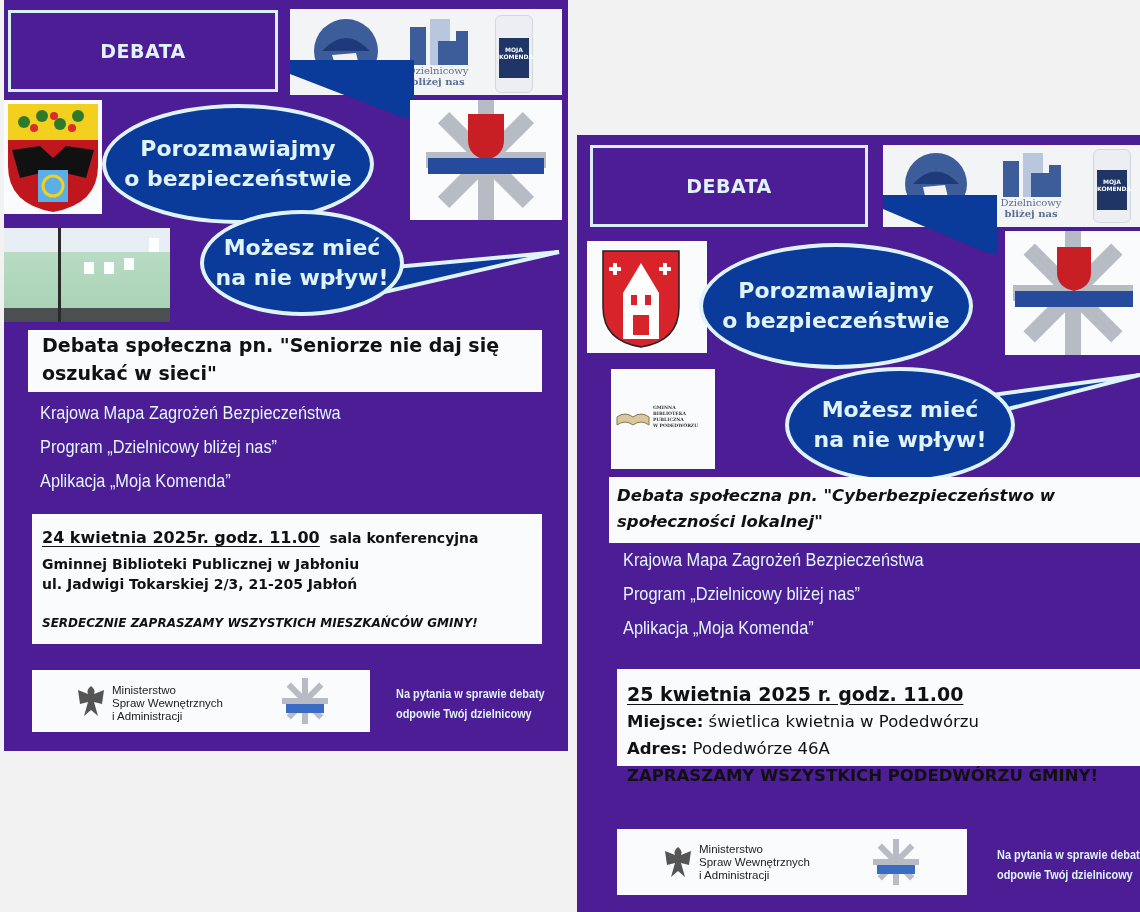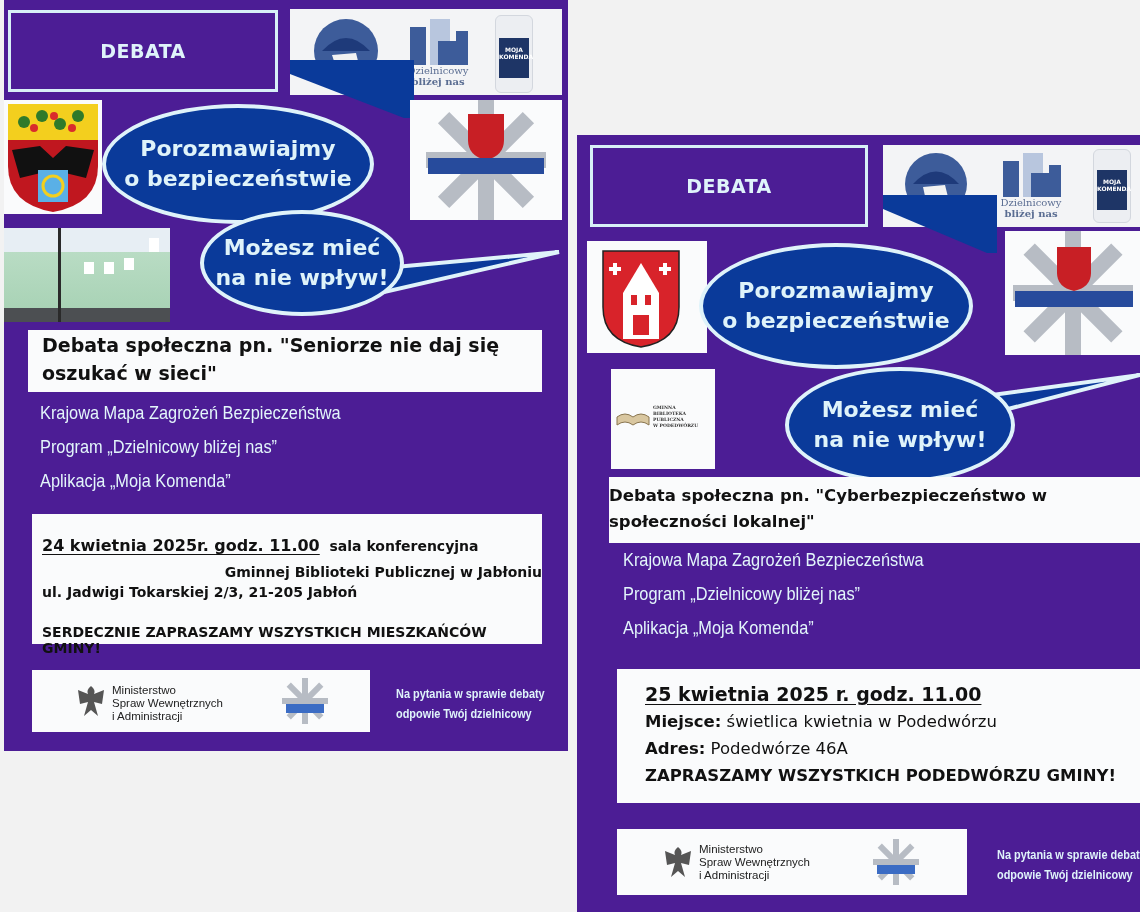--- a/index.html
+++ b/index.html
@@ -104,25 +104,25 @@
   </div>
 
   <div class="abs title-box" style="left:24px;top:330px;width:514px;height:62px;font-size:19px;line-height:1.45;padding:2px 0 0 14px;box-sizing:border-box;">Debata społeczna pn. "Seniorze nie daj się oszukać w sieci"</div>
 
   <div class="abs" style="left:36px;top:402px;">
     <div class="lightline" style="height:34px;">Krajowa Mapa Zagrożeń Bezpieczeństwa</div>
     <div class="lightline" style="height:34px;">Program „Dzielnicowy bliżej nas”</div>
     <div class="lightline" style="height:34px;">Aplikacja „Moja Komenda”</div>
   </div>
 
-  <div class="abs info-box" style="left:28px;top:514px;width:510px;height:130px;padding:22px 0 0 10px;box-sizing:border-box;font-size:14px;font-weight:bold;">
+  <div class="abs info-box" style="left:28px;top:514px;width:510px;height:130px;padding:14px 0 0 10px;box-sizing:border-box;font-size:14px;font-weight:bold;">
     <div style="line-height:20px;"><span class="u" style="font-size:16px;">24 kwietnia 2025r. godz. 11.00</span>&nbsp;&nbsp;<span>sala konferencyjna</span></div>
-    <div style="margin-top:6px;line-height:20px;text-align:right;">Gminnej Biblioteki Publicznej w Jabłoniu</div>
+    <div style="margin-top:6px;line-height:20px;">Gminnej Biblioteki Publicznej w Jabłoniu</div>
     <div style="line-height:20px;">ul. Jadwigi Tokarskiej 2/3, 21-205 Jabłoń</div>
-    <div style="margin-top:22px;font-size:14px;">SERDECZNIE ZAPRASZAMY WSZYSTKICH MIESZKAŃCÓW GMINY!</div>
+    <div style="margin-top:22px;font-size:12px;font-style:italic;">SERDECZNIE ZAPRASZAMY WSZYSTKICH MIESZKAŃCÓW GMINY!</div>
   </div>
 
   <div class="abs footer-box" style="left:28px;top:670px;width:338px;height:62px;">
     <svg class="abs" style="left:44px;top:14px;" width="30" height="34">
       <path d="M15 2 Q20 6 18 10 L28 6 L26 20 L18 18 L22 32 L15 26 L8 32 L12 18 L4 20 L2 6 L12 10 Q10 6 15 2 Z" fill="#555"></path>
     </svg>
     <div class="abs mswia" style="left:80px;top:14px;">
       <div>Ministerstwo</div>
         <div>Spraw Wewnętrznych</div>
         <div>i Administracji</div>
@@ -217,32 +217,32 @@
   </div>
 
   <svg class="abs" style="left:400px;top:236px;" width="163" height="60">
       <path d="M0 26 L163 4 L0 46" fill="#0a3a9a" stroke="#dff3fa" stroke-width="4"></path>
     </svg>
   <div class="abs bubble" style="left:208px;top:232px;width:222px;height:108px;font-size:22px;">
     <div>Możesz mieć</div>
       <div>na nie wpływ!</div>
   </div>
 
-  <div class="abs title-box" style="left:32px;top:342px;width:531px;height:66px;font-size:16.5px;line-height:1.6;padding:6px 0 0 0;box-sizing:border-box;">
+  <div class="abs title-box" style="left:32px;top:342px;width:531px;height:66px;font-size:16.5px;line-height:1.6;padding:6px 0 0 8px;box-sizing:border-box;font-style:italic;">
     <div>Debata społeczna pn. "Cyberbezpieczeństwo w</div>
       <div>społeczności lokalnej"</div>
   </div>
 
   <div class="abs" style="left:46px;top:414px;">
     <div class="lightline" style="height:34px;">Krajowa Mapa Zagrożeń Bezpieczeństwa</div>
     <div class="lightline" style="height:34px;">Program „Dzielnicowy bliżej nas”</div>
     <div class="lightline" style="height:34px;">Aplikacja „Moja Komenda”</div>
   </div>
 
-  <div class="abs info-box" style="left:40px;top:534px;width:523px;height:134px;padding:12px 0 0 28px;box-sizing:border-box;font-size:16.5px;line-height:27px;">
+  <div class="abs info-box" style="left:40px;top:534px;width:523px;height:97px;padding:12px 0 0 10px;box-sizing:border-box;font-size:16.5px;line-height:27px;">
     <div class="u" style="font-weight:bold;font-size:19px;">25 kwietnia 2025 r. godz. 11.00</div>
     <div><b>Miejsce:</b><span> świetlica kwietnia w Podedwórzu</span></div>
     <div><b>Adres:</b><span> Podedwórze 46A</span></div>
     <div style="font-weight:bold;">ZAPRASZAMY WSZYSTKICH PODEDWÓRZU GMINY!</div>
   </div>
 
   <div class="abs footer-box" style="left:40px;top:694px;width:350px;height:66px;">
     <svg class="abs" style="left:46px;top:16px;" width="30" height="34">
       <path d="M15 2 Q20 6 18 10 L28 6 L26 20 L18 18 L22 32 L15 26 L8 32 L12 18 L4 20 L2 6 L12 10 Q10 6 15 2 Z" fill="#555"></path>
     </svg>

